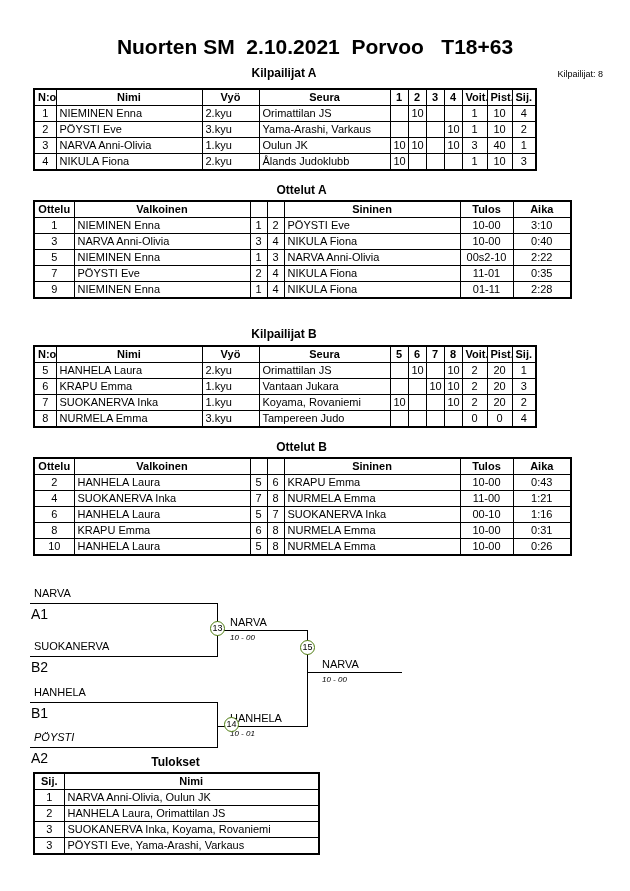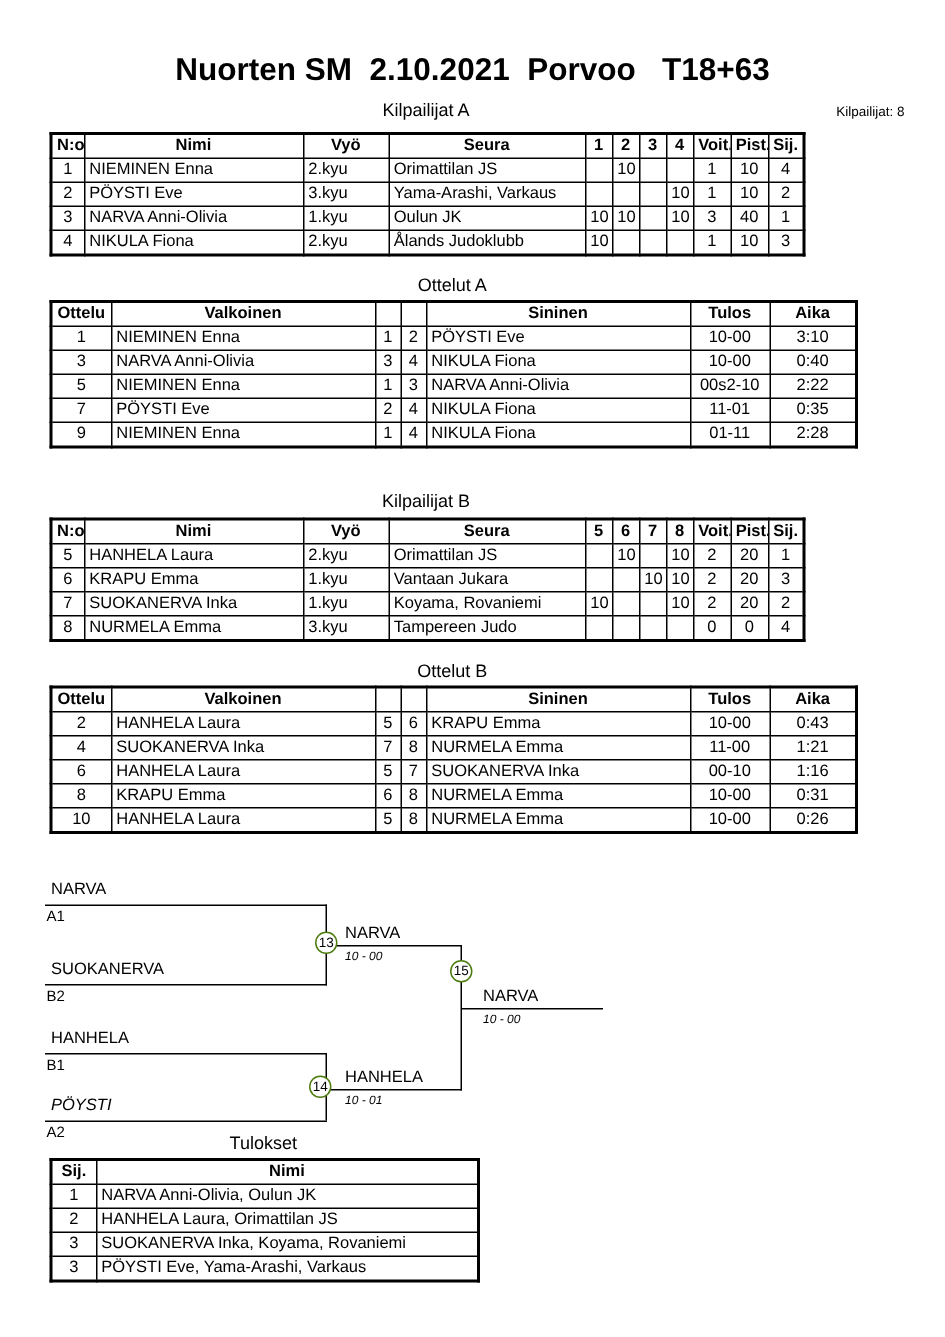--- a/index.html
+++ b/index.html
@@ -4,34 +4,34 @@
 <style>
   * { box-sizing: border-box; }
   html, body { margin: 0; padding: 0; }
   body {
     width: 630px; height: 891px; background: #ffffff; color: #000000;
     font-family: "Liberation Sans", sans-serif; position: relative; overflow: hidden;
   }
   .page { position: absolute; left: 0; top: 0; width: 630px; height: 891px; background: #fff; }
   .abs { position: absolute; }
   .title { left: 0; top: 35px; width: 630px; text-align: center; font-size: 21px; font-weight: bold; white-space: pre; }
-  .section-heading { font-size: 12px; font-weight: normal; text-align: center; }
+  .section-heading { font-size: 12px; font-weight: bold; text-align: center; }
   .small-label { font-size: 9px; text-align: right; }
   table { border-collapse: collapse; table-layout: fixed; background: #fff; }
   table.data { border: 2px solid #000; }
   .data th, .data td {
     border: 1px solid #000; font-size: 11px; line-height: 13px; height: 15px;
     padding: 1px 3px; overflow: hidden; white-space: nowrap;
   }
   .data th { font-weight: bold; text-align: center; }
   .data td.c { text-align: center; }
   .data td.l { text-align: left; }
   .bline { background: #000; }
   .bracket-name { font-size: 11px; white-space: nowrap; }
-  .bracket-seed { font-size: 10px; }
+  .bracket-seed { font-size: 14px; }
   .bracket-score { font-size: 8px; font-style: italic; }
   .match-circle {
     width: 15px; height: 15px; border: 1px solid #4d7c0f; border-radius: 50%;
     background: #fff; font-size: 9px; line-height: 13px; text-align: center;
   }
 </style>
 </head>
 <body>
 
 <div class="page">
@@ -394,21 +394,21 @@
     <div class="abs bracket-name" style="left:34px; top:686px;">HANHELA</div>
     <div class="abs bline" style="left:30px; top:702px; width:188px; height:1px;"></div>
     <div class="abs bracket-seed" style="left:31px; top:705px;">B1</div>
     <div class="abs bracket-name" style="left:34px; top:731px;font-style:italic;">PÖYSTI</div>
     <div class="abs bline" style="left:30px; top:747px; width:188px; height:1px;"></div>
     <div class="abs bracket-seed" style="left:31px; top:750px;">A2</div>
     <div class="abs bline" style="left:217px; top:702px; width:1px; height:45px;"></div>
     <div class="abs bline" style="left:218px; top:726px; width:90px; height:1px;"></div>
     <div class="abs bracket-name" style="left:230px; top:712px;">HANHELA</div>
     <div class="abs bracket-score" style="left:230px; top:729px;">10 - 01</div>
-    <div class="abs match-circle" style="left:206px; top:717px;">14</div>
+    <div class="abs match-circle" style="left:224px; top:717px;">14</div>
 
     <div class="abs bline" style="left:307px; top:630px; width:1px; height:97px;"></div>
     <div class="abs bline" style="left:308px; top:672px; width:94px; height:1px;"></div>
     <div class="abs bracket-name" style="left:322px; top:658px;">NARVA</div>
     <div class="abs bracket-score" style="left:322px; top:675px;">10 - 00</div>
     <div class="abs match-circle" style="left:300px; top:640px;">15</div>
   </div>
 
   <div class="abs section-heading" style="left:33px; top:755px; width:285px;">Tulokset</div>
 

